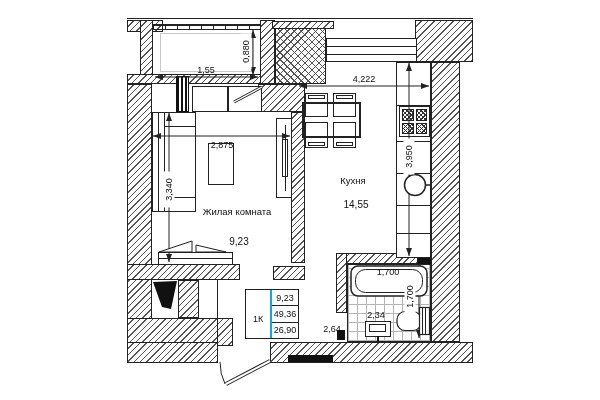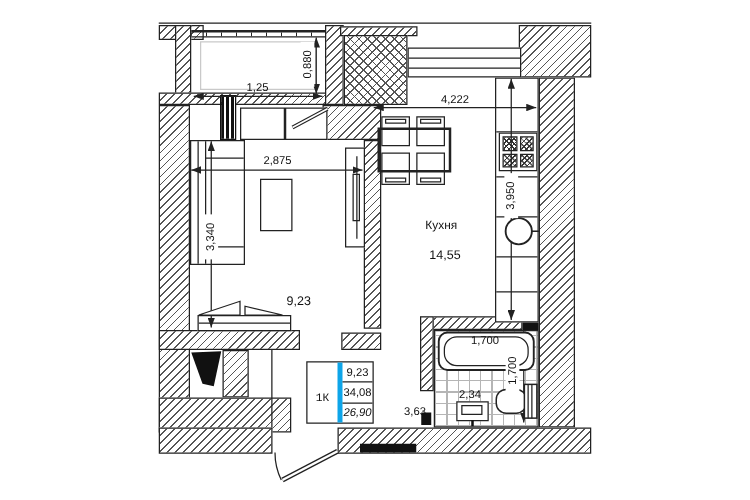--- a/index.html
+++ b/index.html
@@ -18,24 +18,24 @@
   .glazing{border-top:2px solid #222;border-bottom:1px solid #222;background:repeating-linear-gradient(90deg,#222 0,#222 1px,transparent 1px,transparent 12px);z-index:2;}
   .kwin{border:1px solid #222;background:#fff;z-index:2;}
   .lbl{position:absolute;color:#111;text-align:center;z-index:6;white-space:nowrap;}
   .room-name{font-size:9.5px;}
   .room-area{font-size:10px;}
   .dim{font-size:9px;}
   .rot{transform:rotate(-90deg);transform-origin:center center;background:#fff;line-height:11px;}
   svg.overlay{position:absolute;left:0;top:0;z-index:4;pointer-events:none;}
   
   .legend{position:absolute;left:245px;top:289px;width:52px;height:48px;border:1px solid #222;background:#fff;display:flex;z-index:5;font-size:9px;color:#111;}
-  .legend .tcol{width:24px;border-right:4px solid #0ea5e9;display:flex;align-items:flex-end;justify-content:center;padding-bottom:14px;font-family:Liberation Mono, monospace;}
+  .legend .tcol{width:24px;border-right:2px solid #0ea5e9;display:flex;align-items:flex-end;justify-content:center;padding-bottom:14px;}
   .legend .vcol{flex:1;display:flex;flex-direction:column;}
   .legend .vcell{flex:1;border-bottom:1px solid #222;display:flex;align-items:center;justify-content:center;}
-  .legend .vcell:last-child{border-bottom:none;font-style:italic;}
+  .legend .vcell:last-child{border-bottom:none;}
   
   .stove{display:grid;grid-template-columns:1fr 1fr;grid-template-rows:1fr 1fr;gap:2px;padding:2px;border:1px solid #222;background:#fff;z-index:3;}
   .burner{border:1px solid #222;background-image:repeating-linear-gradient(45deg,#333 0,#333 1px,transparent 1px,transparent 3px),repeating-linear-gradient(135deg,#333 0,#333 1px,transparent 1px,transparent 3px);}
   .chair{border:1px solid #222;background:#fff;z-index:2;}
   .chair .cb{position:absolute;left:2px;right:2px;height:4px;border:1px solid #222;box-sizing:border-box;}
 </style>
 </head>
 <body>
 
 <div id="canvas">
@@ -175,37 +175,38 @@
     </g>
 
     <g fill="#fff" stroke="#222" stroke-width="1">
       <polygon points="159,252 192,241 192,252"></polygon>
       <polygon points="196,245 196,252 226,252"></polygon>
     </g>
 
     <polygon points="153,282 177,281 171,309 162,307" fill="#111"></polygon>
   </svg>
 
+  <div class="lbl room-name" style="left:192px;top:206px;width:90px;">Жилая комната</div>
   <div class="lbl room-area" style="left:219px;top:236px;width:40px;">9,23</div>
   <div class="lbl room-name" style="left:323px;top:175px;width:60px;">Кухня</div>
   <div class="lbl room-area" style="left:336px;top:199px;width:40px;">14,55</div>
-  <div class="lbl room-area" style="left:312px;top:324px;width:40px;font-size:9px;">3,63</div>
+  <div class="lbl room-area" style="left:312px;top:324px;width:40px;font-size:9px;">2,64</div>
   <div class="lbl room-area" style="left:356px;top:310px;width:40px;font-size:9px;">2,34</div>
 
-  <div class="lbl dim" style="left:186px;top:65px;width:40px;">1,25</div>
+  <div class="lbl dim" style="left:186px;top:65px;width:40px;">1,55</div>
   <div class="lbl dim rot" style="left:228px;top:46px;width:36px;height:11px;">0,880</div>
   <div class="lbl dim" style="left:344px;top:74px;width:40px;">4,222</div>
-  <div class="lbl dim" style="left:202px;top:123px;width:40px;">2,875</div>
+  <div class="lbl dim" style="left:202px;top:140px;width:40px;">2,875</div>
   <div class="lbl dim rot" style="left:151px;top:184px;width:36px;height:11px;">3,340</div>
   <div class="lbl dim rot" style="left:391px;top:151px;width:36px;height:11px;">3,950</div>
   <div class="lbl dim" style="left:368px;top:267px;width:40px;">1,700</div>
   <div class="lbl dim rot" style="left:392px;top:291px;width:36px;height:11px;">1,700</div>
 
   <div class="legend">
     <div class="tcol">1К</div>
     <div class="vcol">
       <div class="vcell">9,23</div>
-      <div class="vcell">34,08</div>
+      <div class="vcell">49,36</div>
       <div class="vcell">26,90</div>
     </div>
   </div>
 
 </div>
 
 </body></html>

